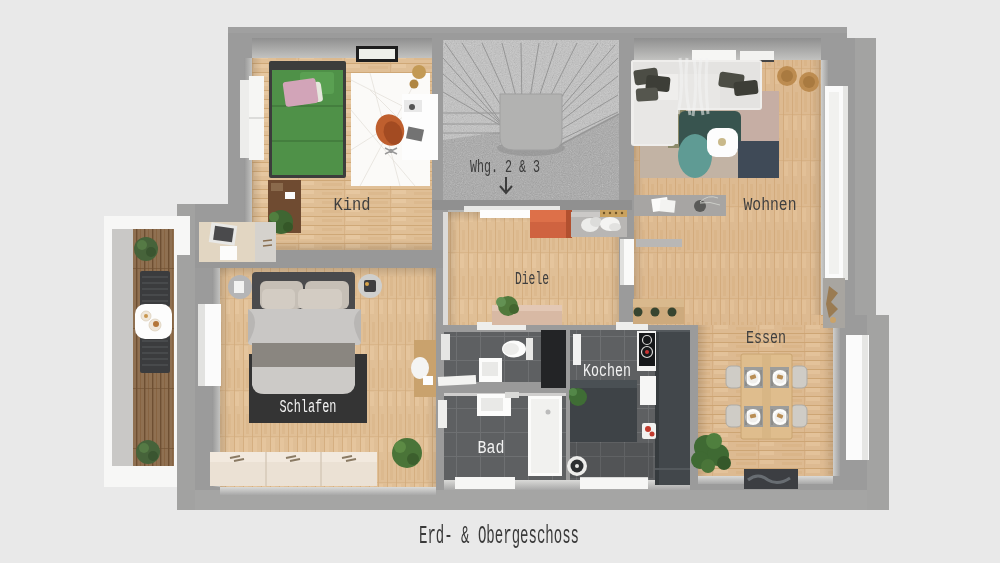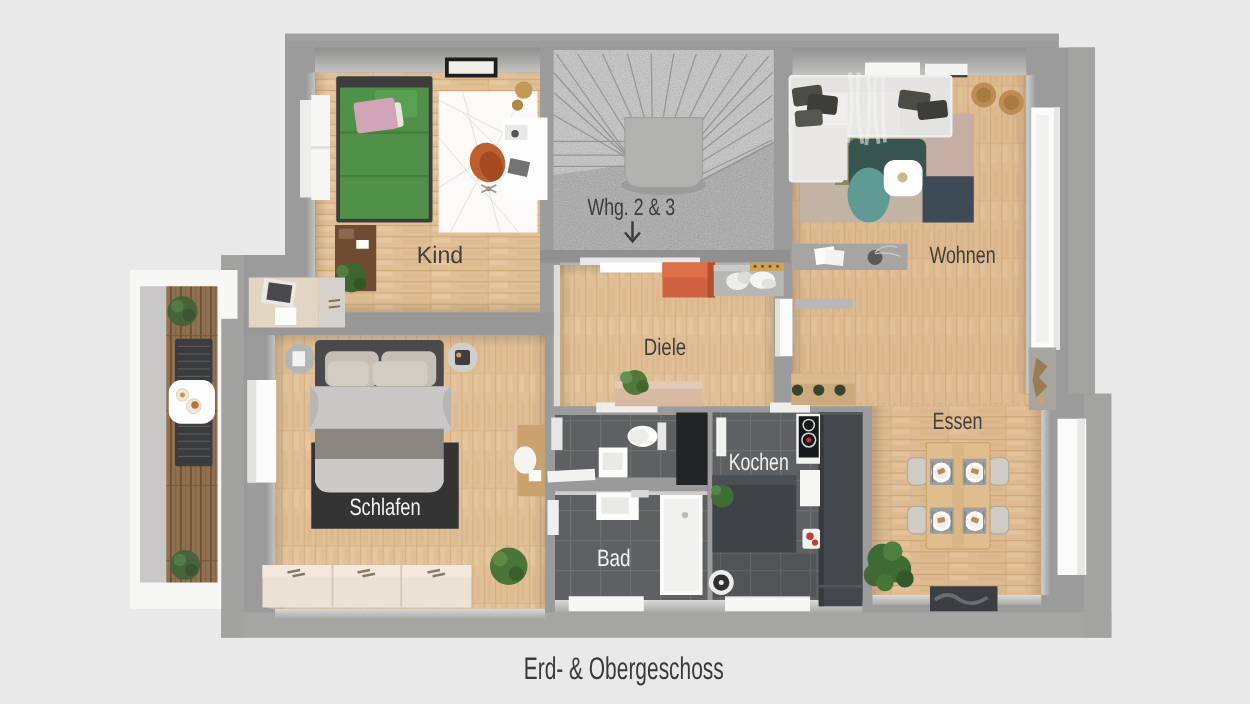--- a/index.html
+++ b/index.html
@@ -1,17 +1,17 @@
 <!DOCTYPE html>
 <html><head>
 <meta charset="utf-8">
 <style>
   html,body{margin:0;padding:0;background:#e9e9e9;}
   #stage{position:relative;width:1000px;height:563px;overflow:hidden;background:#e9e9e9;
-         font-family:Liberation Sans, sans-serif;}
+         font-family:Liberation Mono, monospace;}
   svg{display:block;}
 </style>
 </head>
 <body>
 <div id="stage">
 <svg width="1000" height="563" viewBox="0 0 1000 563">
 <defs>
 
   <pattern id="wood" width="9" height="46" patternUnits="userSpaceOnUse">
     <rect width="9" height="46" fill="#e0bf96"></rect>

